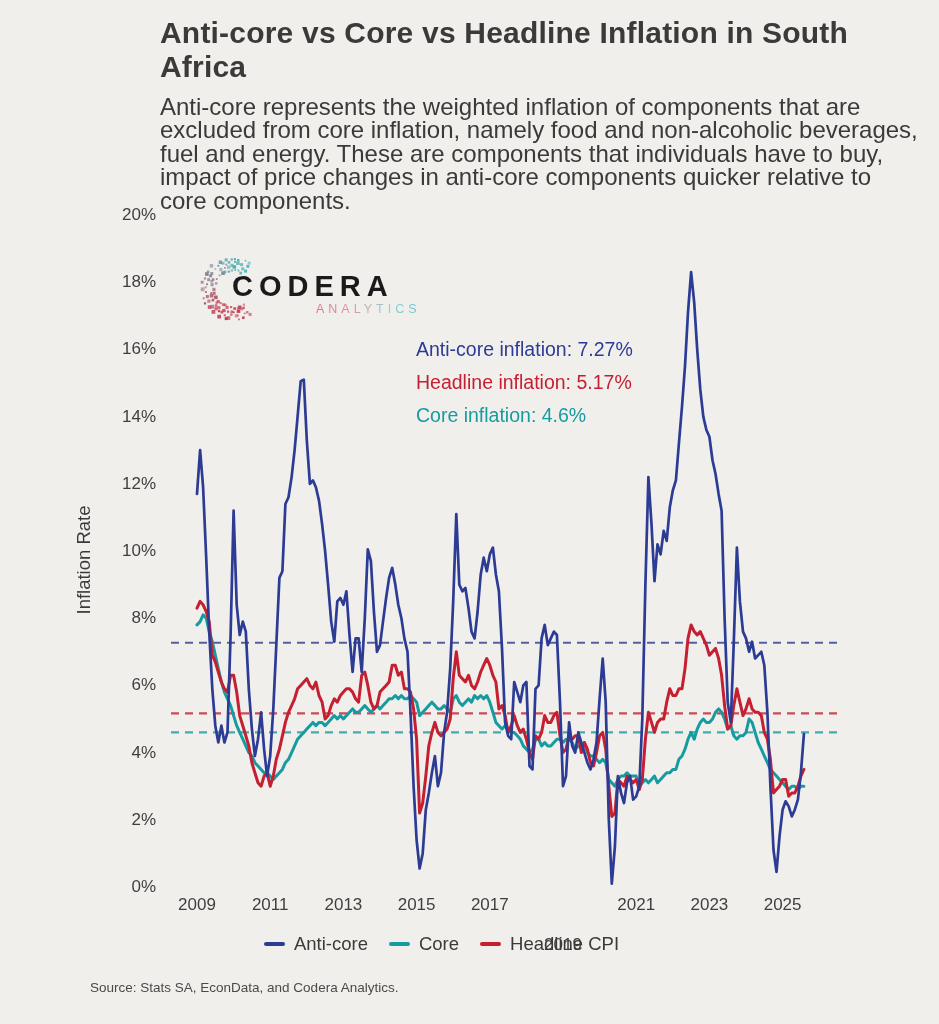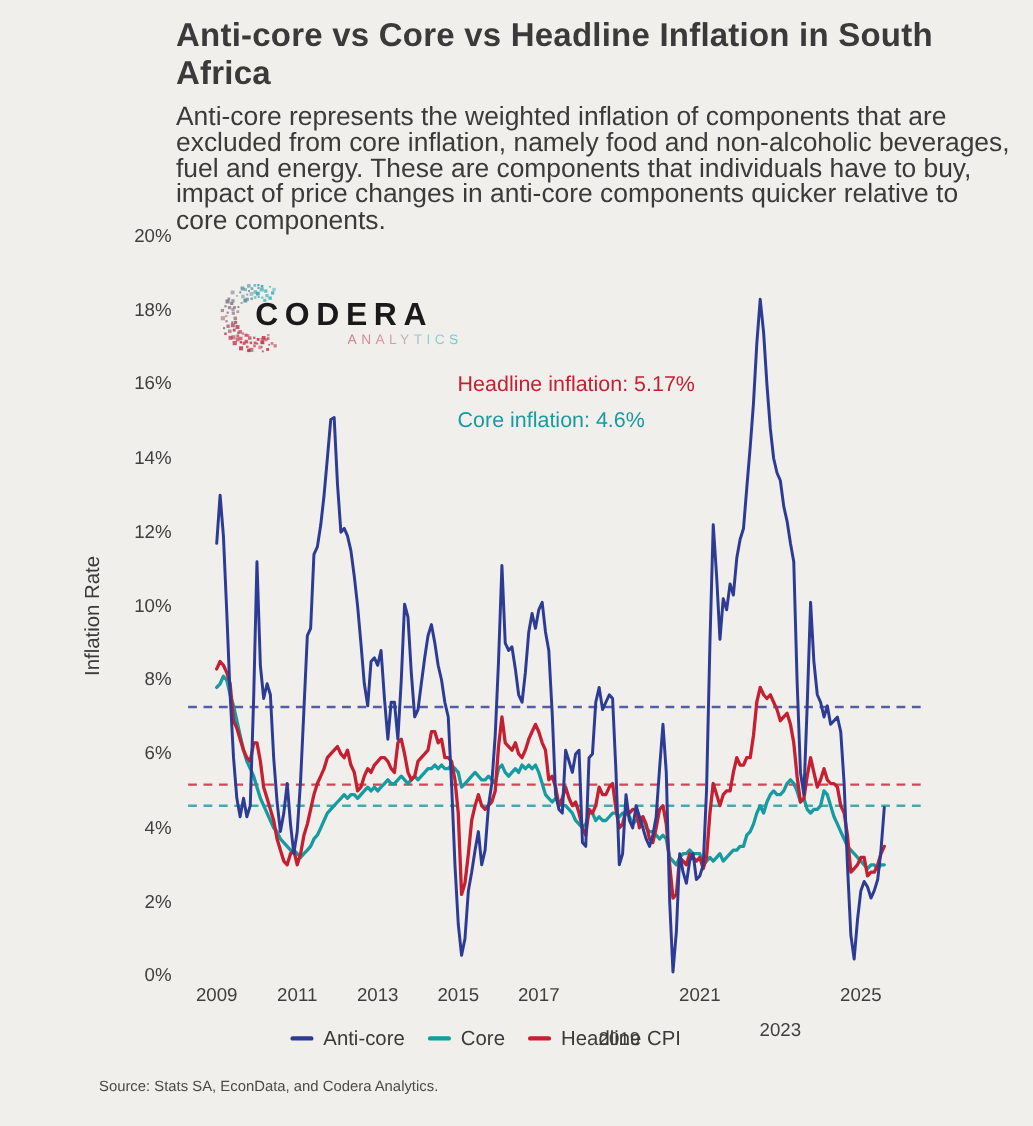--- a/index.html
+++ b/index.html
@@ -86,21 +86,21 @@
       <div class="tick y-tick" style="left: 86px; top: 205px;">20%</div>
     </div>
   <div id="x-ticks">
       <div class="tick x-tick" style="left: 167px; top: 895px;">2009</div>
       <div class="tick x-tick" style="left: 240.2px; top: 895px;">2011</div>
       <div class="tick x-tick" style="left: 313.4px; top: 895px;">2013</div>
       <div class="tick x-tick" style="left: 386.6px; top: 895px;">2015</div>
       <div class="tick x-tick" style="left: 459.8px; top: 895px;">2017</div>
       <div class="tick x-tick" style="left: 533px; top: 895px; margin-top: 40px;">2019</div>
       <div class="tick x-tick" style="left: 606.2px; top: 895px;">2021</div>
-      <div class="tick x-tick" style="left: 679.4px; top: 895px; margin-top: 32px;">2023</div>
+      <div class="tick x-tick" style="left: 679.4px; top: 895px;">2023</div>
       <div class="tick x-tick" style="left: 752.6px; top: 895px;">2025</div>
     </div>
 
   <div class="logo">
     <svg id="logo-arc" width="80" height="80" style="position:absolute;left:0;top:0;">
         <rect x="46.3" y="22.7" width="2.8" height="2.8" fill="rgb(64,182,188)" opacity="0.82"></rect>
         <rect x="44.5" y="20.6" width="1.9" height="1.9" fill="rgb(67,179,186)" opacity="0.77"></rect>
         <rect x="41.3" y="20.1" width="1.8" height="1.8" fill="rgb(75,172,179)" opacity="0.80"></rect>
         <rect x="37.7" y="20.2" width="2.5" height="2.5" fill="rgb(83,165,173)" opacity="0.60"></rect>
         <rect x="34.7" y="21.5" width="2.2" height="2.2" fill="rgb(91,157,166)" opacity="0.87"></rect>
@@ -194,20 +194,21 @@
         <rect x="33.6" y="67.2" width="3.7" height="3.7" fill="rgb(194,63,85)" opacity="0.71"></rect>
         <rect x="45.0" y="69.5" width="1.8" height="1.8" fill="rgb(194,63,85)" opacity="0.76"></rect>
         <rect x="49.0" y="67.4" width="2.6" height="2.6" fill="rgb(194,63,85)" opacity="0.93"></rect>
         <rect x="55.6" y="63.9" width="3.0" height="3.0" fill="rgb(194,63,85)" opacity="0.64"></rect>
       </svg>
     <div class="logo-wordmark">CODERA</div>
     <div class="logo-subtext">ANALYTICS</div>
   </div>
 
   <div class="annotations" id="annotations">
+      <div class="annotation-line" style="color: rgb(44, 59, 148);">Anti-core inflation: 7.27%</div>
       <div class="annotation-line" style="color: rgb(196, 32, 49);">Headline inflation: 5.17%</div>
       <div class="annotation-line" style="color: rgb(22, 155, 160);">Core inflation: 4.6%</div>
     </div>
 
   <div class="legend" id="legend">
       <div class="legend-item">
         <span class="legend-swatch" style="background: rgb(44, 59, 148);"></span>
         <span class="legend-label">Anti-core</span>
       </div>
       <div class="legend-item">

